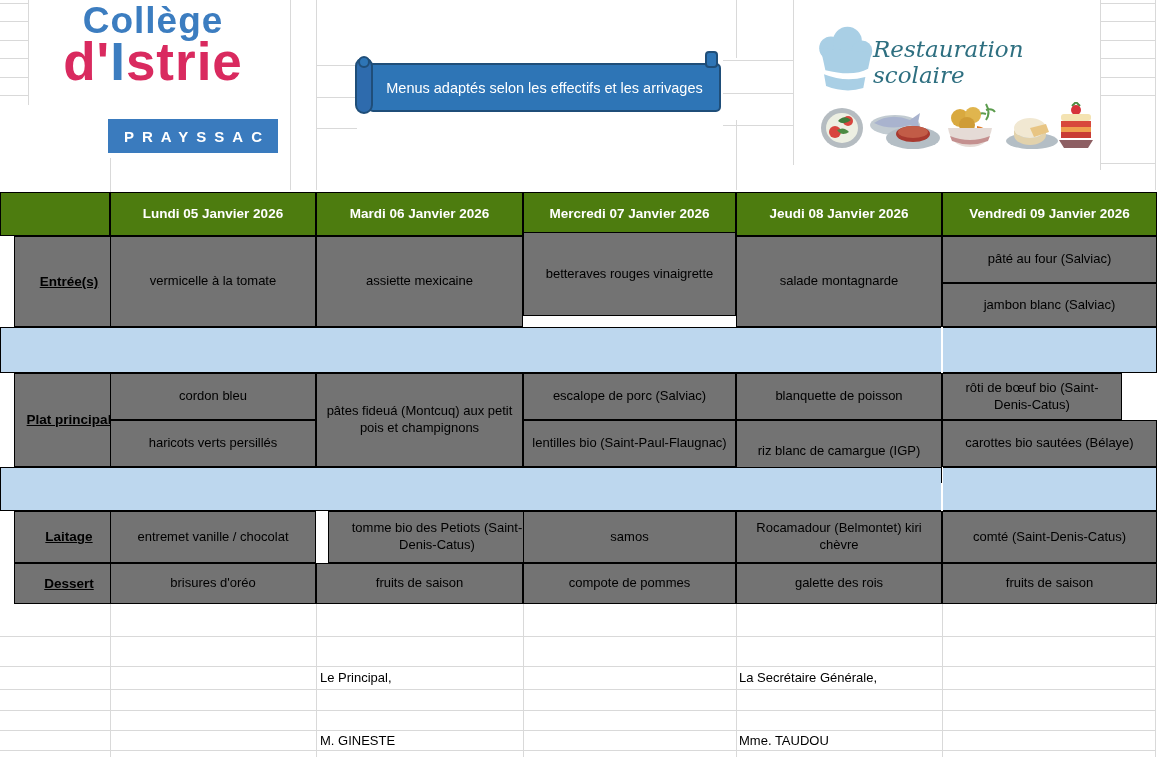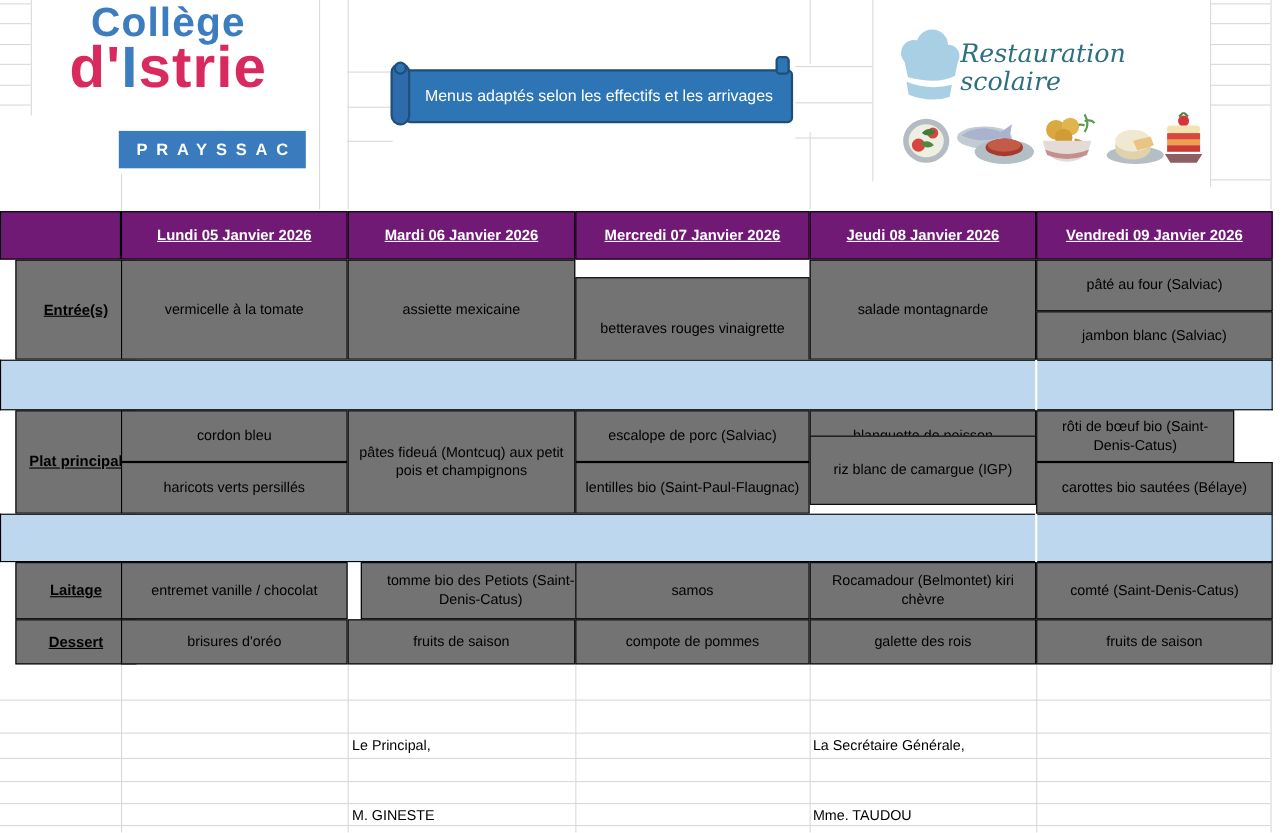--- a/index.html
+++ b/index.html
@@ -6,21 +6,21 @@
   .canvas{position:relative;width:1167px;height:757px;background:#fff;overflow:hidden;
           font-family:"Liberation Sans",sans-serif;color:#000;}
   
   .gl{position:absolute;background:#d9d9d9;}
   .gl-h{height:1px;}
   .gl-v{width:1px;}
   
   .cell{position:absolute;box-sizing:border-box;border:1px solid #000;background:#737373;
         display:flex;align-items:center;justify-content:center;text-align:center;
         font-size:13px;line-height:1.3;padding:2px 6px;}
-  .cell.hdr{background:#701a75;color:#fff;font-weight:bold;font-size:13.5px;text-decoration:underline;}
+  .cell.hdr{background:#4d7c0f;color:#fff;font-weight:bold;font-size:13.5px;}
   .cell.lbl{font-weight:bold;text-decoration:underline;font-size:13.5px;margin-left:14px;}
   .band{position:absolute;box-sizing:border-box;background:#BDD7EE;
         border-top:1px solid #000;border-bottom:1px solid #000;}
   .band.bl{border-left:1px solid #000;}
   .band.br{border-right:1px solid #000;}
   
   .sig{position:absolute;font-size:13px;white-space:nowrap;}
   
   .logo{position:absolute;left:28px;top:2px;width:250px;height:152px;text-align:center;}
   .logo-l1{font-size:37px;font-weight:bold;color:#3C7DC0;letter-spacing:1px;line-height:1.05;}
@@ -162,36 +162,36 @@
   <div class="cell hdr" style="left:0;top:192px;width:110px;height:44px"></div>
   <div class="cell hdr" style="left:110px;top:192px;width:206px;height:44px">Lundi 05 Janvier 2026</div>
   <div class="cell hdr" style="left:316px;top:192px;width:207px;height:44px">Mardi 06 Janvier 2026</div>
   <div class="cell hdr" style="left:523px;top:192px;width:213px;height:44px">Mercredi 07 Janvier 2026</div>
   <div class="cell hdr" style="left:736px;top:192px;width:206px;height:44px">Jeudi 08 Janvier 2026</div>
   <div class="cell hdr" style="left:942px;top:192px;width:215px;height:44px">Vendredi 09 Janvier 2026</div>
 
   <div class="cell lbl" style="left:0;top:236px;width:110px;height:91px">Entrée(s)</div>
   <div class="cell" style="left:110px;top:236px;width:206px;height:91px">vermicelle à la tomate</div>
   <div class="cell" style="left:316px;top:236px;width:207px;height:91px">assiette mexicaine</div>
-  <div class="cell" style="left:523px;top:252px;width:213px;height:95px">betteraves rouges vinaigrette</div>
+  <div class="cell" style="left:523px;top:232px;width:213px;height:84px">betteraves rouges vinaigrette</div>
   <div class="cell" style="left:736px;top:236px;width:206px;height:91px">salade montagnarde</div>
   <div class="cell" style="left:942px;top:236px;width:215px;height:47px">pâté au four (Salviac)</div>
   <div class="cell" style="left:942px;top:283px;width:215px;height:44px">jambon blanc (Salviac)</div>
 
   <div class="band bl" style="left:0;top:327px;width:941px;height:46px"></div>
   <div class="band br" style="left:943px;top:327px;width:214px;height:46px"></div>
 
   <div class="cell lbl" style="left:0;top:373px;width:110px;height:94px">Plat principal</div>
   <div class="cell" style="left:110px;top:373px;width:206px;height:47px">cordon bleu</div>
   <div class="cell" style="left:110px;top:420px;width:206px;height:47px">haricots verts persillés</div>
   <div class="cell" style="left:316px;top:373px;width:207px;height:94px">pâtes fideuá (Montcuq) aux petit pois et champignons</div>
   <div class="cell" style="left:523px;top:373px;width:213px;height:47px">escalope de porc (Salviac)</div>
   <div class="cell" style="left:523px;top:420px;width:213px;height:47px">lentilles bio (Saint-Paul-Flaugnac)</div>
   <div class="cell" style="left:736px;top:373px;width:206px;height:47px">blanquette de poisson</div>
-  <div class="cell" style="left:736px;top:396px;width:206px;height:63px">riz blanc de camargue (IGP)</div>
+  <div class="cell" style="left:736px;top:420px;width:206px;height:63px">riz blanc de camargue (IGP)</div>
   <div class="cell" style="left:942px;top:373px;width:180px;height:47px">rôti de bœuf bio (Saint-Denis-Catus)</div>
   <div class="cell" style="left:942px;top:420px;width:215px;height:47px">carottes bio sautées (Bélaye)</div>
 
   <div class="band bl" style="left:0;top:467px;width:941px;height:44px"></div>
   <div class="band br" style="left:943px;top:467px;width:214px;height:44px"></div>
 
   <div class="cell lbl" style="left:0;top:511px;width:110px;height:52px">Laitage</div>
   <div class="cell" style="left:110px;top:511px;width:206px;height:52px">entremet vanille / chocolat</div>
   <div class="cell" style="left:328px;top:511px;width:218px;height:52px">tomme bio des Petiots (Saint-Denis-Catus)</div>
   <div class="cell" style="left:523px;top:511px;width:213px;height:52px">samos</div>

